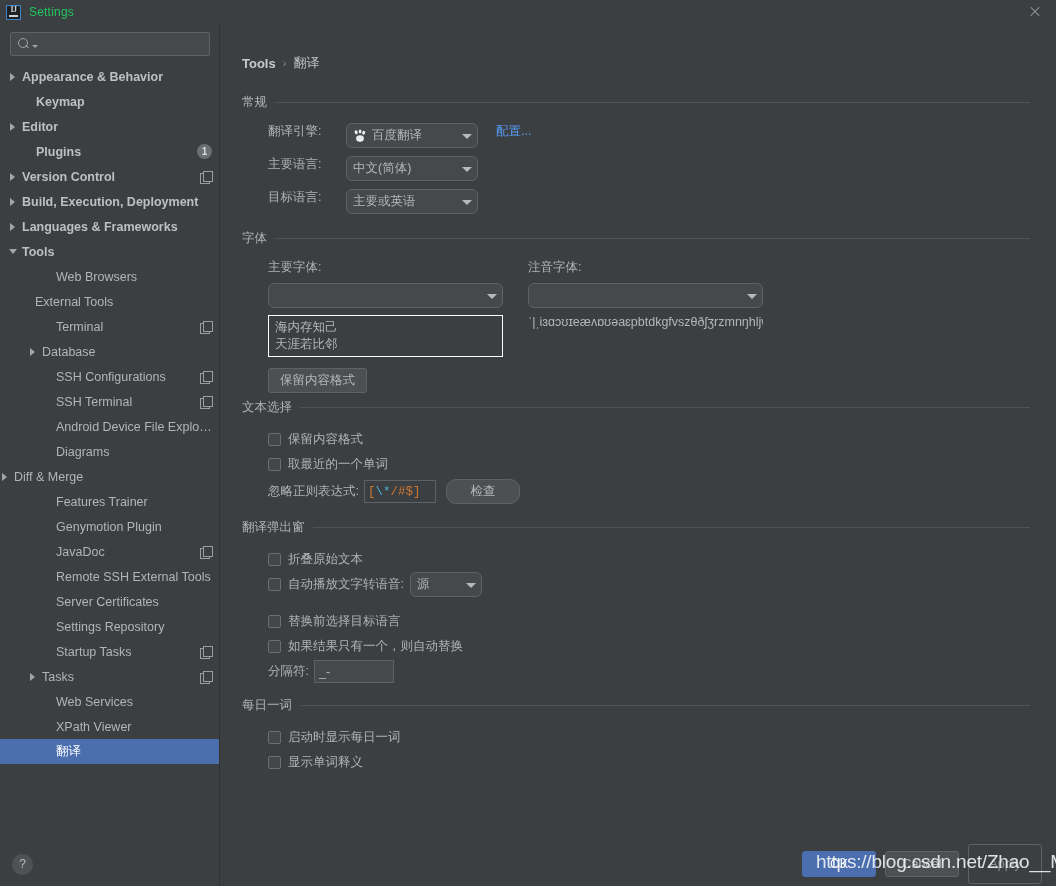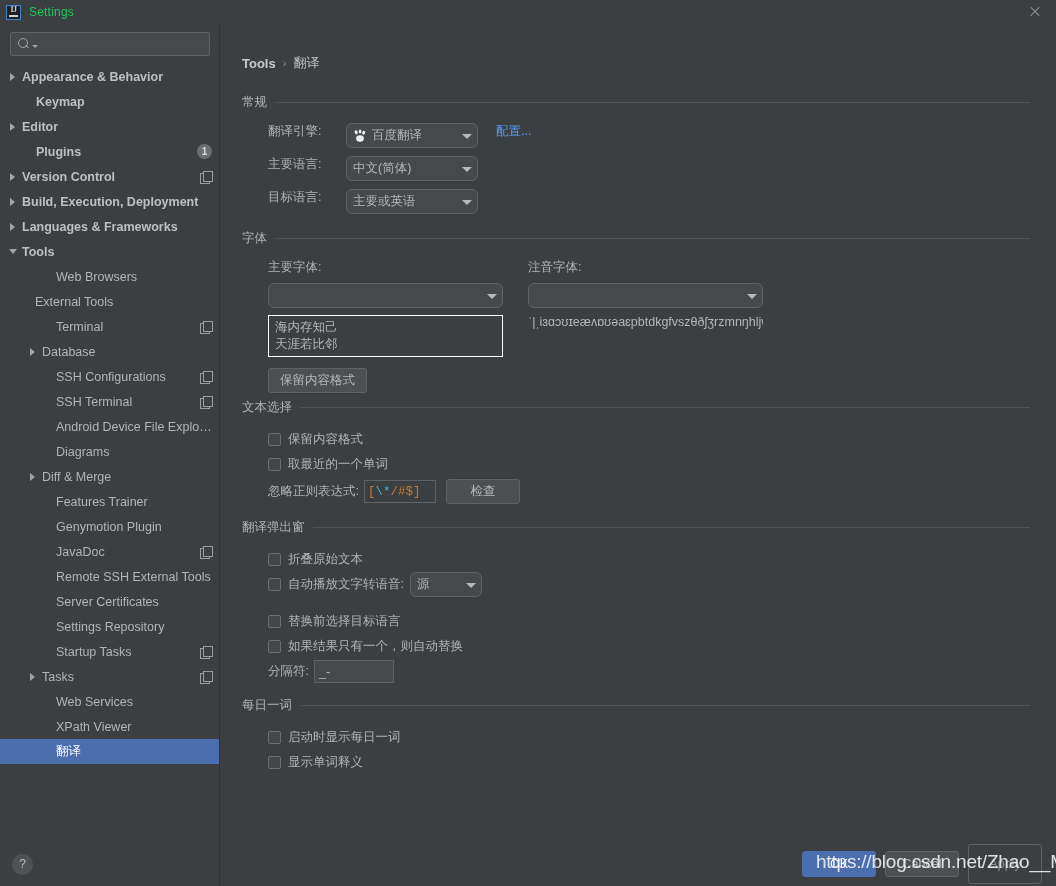--- a/index.html
+++ b/index.html
@@ -250,21 +250,21 @@
   .regex-input {
     width: 72px; height: 23px; margin-left: 5px;
     background: #3c3f41; border: 1px solid #5e6264;
     font-size: 12.5px; font-family: "Liberation Mono", "DejaVu Sans Mono", monospace;
     padding: 0 3px; display: flex; align-items: center;
     overflow: hidden; white-space: nowrap;
   }
   .rx-br { color: #cc7832; }
   .rx-esc { color: #4bb1d4; }
   .rx-lit { color: #cc7832; }
-  .btn-check { margin-left: 10px; width: 74px; }
+  .btn-check { margin-left: 10px; width: 74px; border-radius: 10px; }
 
   .sep-input {
     width: 80px; height: 23px; margin-left: 5px;
     background: #45494a; border: 1px solid #5e6264;
     color: #b4b7ba; font-size: 12.5px; font-family: inherit;
     padding: 0 4px; outline: none;
   }
 
   
   .footbar {
@@ -383,21 +383,21 @@
             <span class="sync-icon"></span>
           </div>
           <div class="tree-row" style="padding-left: 42px;">
             <span class="arrow none"></span>
             <span class="tree-label">Android Device File Explorer</span>
           </div>
           <div class="tree-row" style="padding-left: 42px;">
             <span class="arrow none"></span>
             <span class="tree-label">Diagrams</span>
           </div>
-          <div class="tree-row" style="padding-left: 28px;">
+          <div class="tree-row" style="">
             <span class="arrow closed"></span>
             <span class="tree-label">Diff &amp; Merge</span>
           </div>
           <div class="tree-row" style="padding-left: 42px;">
             <span class="arrow none"></span>
             <span class="tree-label">Features Trainer</span>
           </div>
           <div class="tree-row" style="padding-left: 42px;">
             <span class="arrow none"></span>
             <span class="tree-label">Genymotion Plugin</span>

